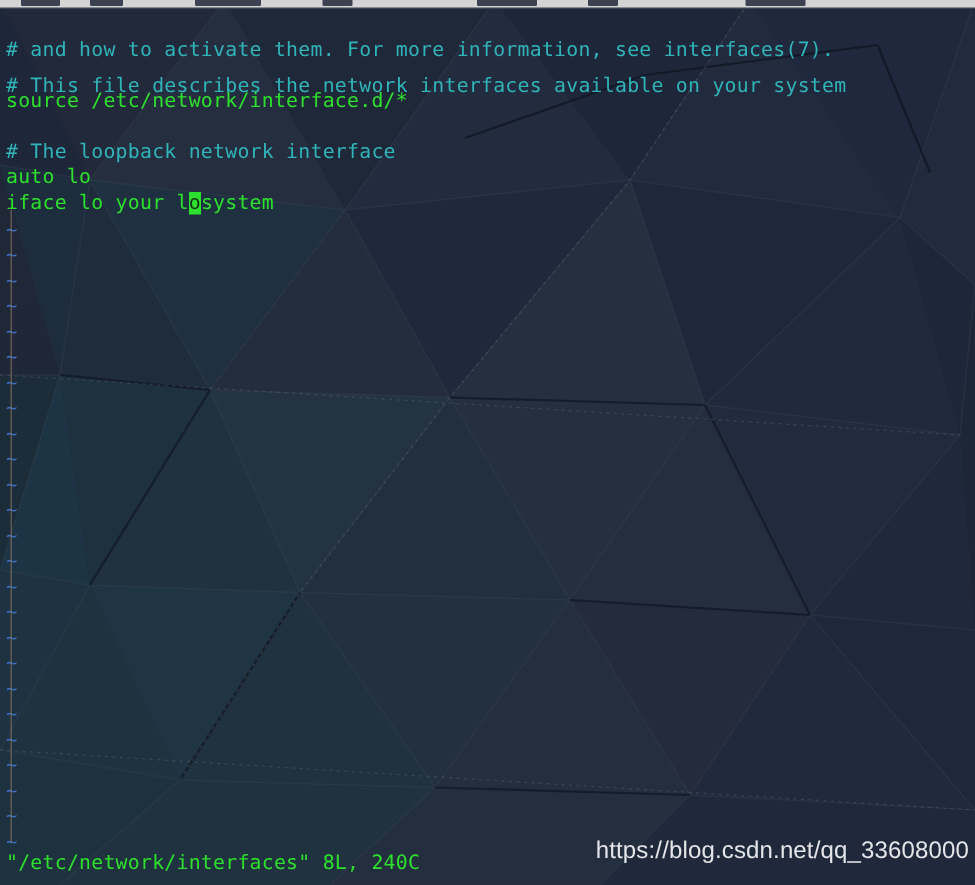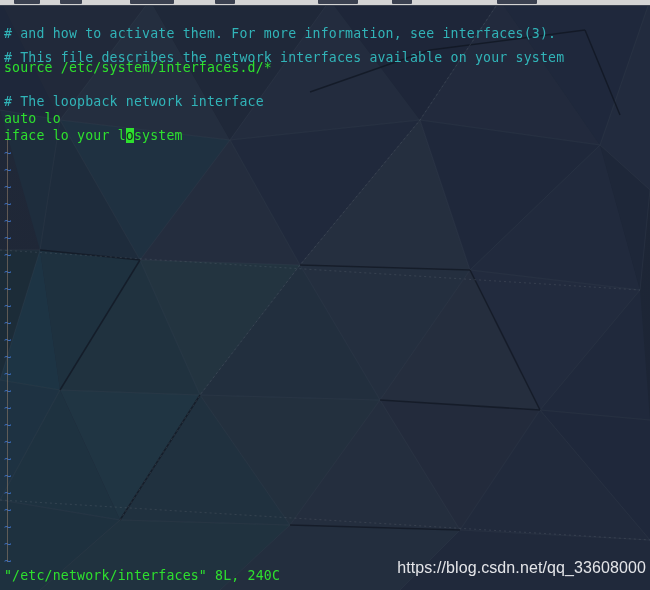--- a/index.html
+++ b/index.html
@@ -233,23 +233,23 @@
     <div class="tb-item" style="left:130px; width:44px;"></div>
     <div class="tb-item" style="left:215px; width:20px;"></div>
     <div class="tb-item" style="left:318px; width:40px;"></div>
     <div class="tb-item" style="left:392px; width:20px;"></div>
     <div class="tb-item" style="left:497px; width:40px;"></div>
     <div class="tb-under"></div>
   </div>
 
   <div id="buffer">
       <div class="line comment" style="top: 2px; margin-top: 41px;"># This file describes the network interfaces available on your system</div>
-      <div class="line comment" style="top: 19px;"># and how to activate them. For more information, see interfaces(3).</div>
+      <div class="line comment" style="top: 19px;"># and how to activate them. For more information, see interfaces(7).</div>
       <div class="line code" style="top: 36px;"></div>
-      <div class="line code" style="top: 53px;">source /etc/system/interfaces.d/*</div>
+      <div class="line code" style="top: 53px;">source /etc/network/interface.d/*</div>
       <div class="line code" style="top: 70px;"></div>
       <div class="line comment" style="top: 87px;"># The loopback network interface</div>
       <div class="line code" style="top: 104px;">auto lo</div>
       <div class="line code" style="top: 121px;"><span>iface lo your l</span><span class="cursor">o</span><span>system</span></div>
       <div class="line tilde" style="top: 138px;">~</div>
       <div class="line tilde" style="top: 155px;">~</div>
       <div class="line tilde" style="top: 172px;">~</div>
       <div class="line tilde" style="top: 189px;">~</div>
       <div class="line tilde" style="top: 206px;">~</div>
       <div class="line tilde" style="top: 223px;">~</div>

